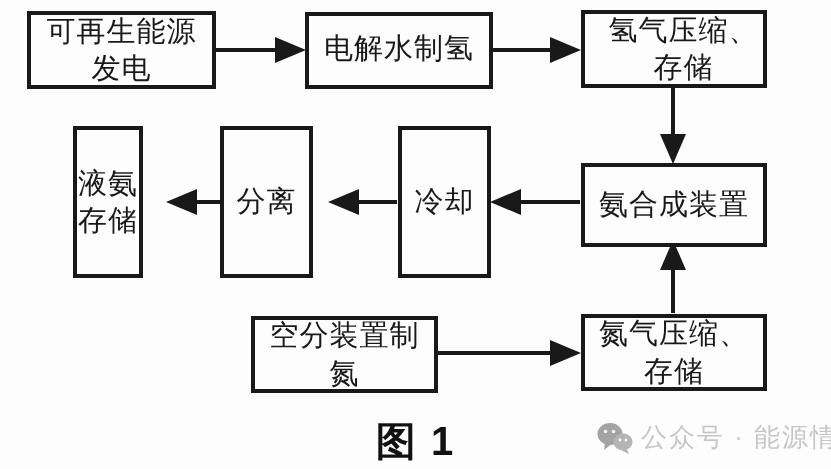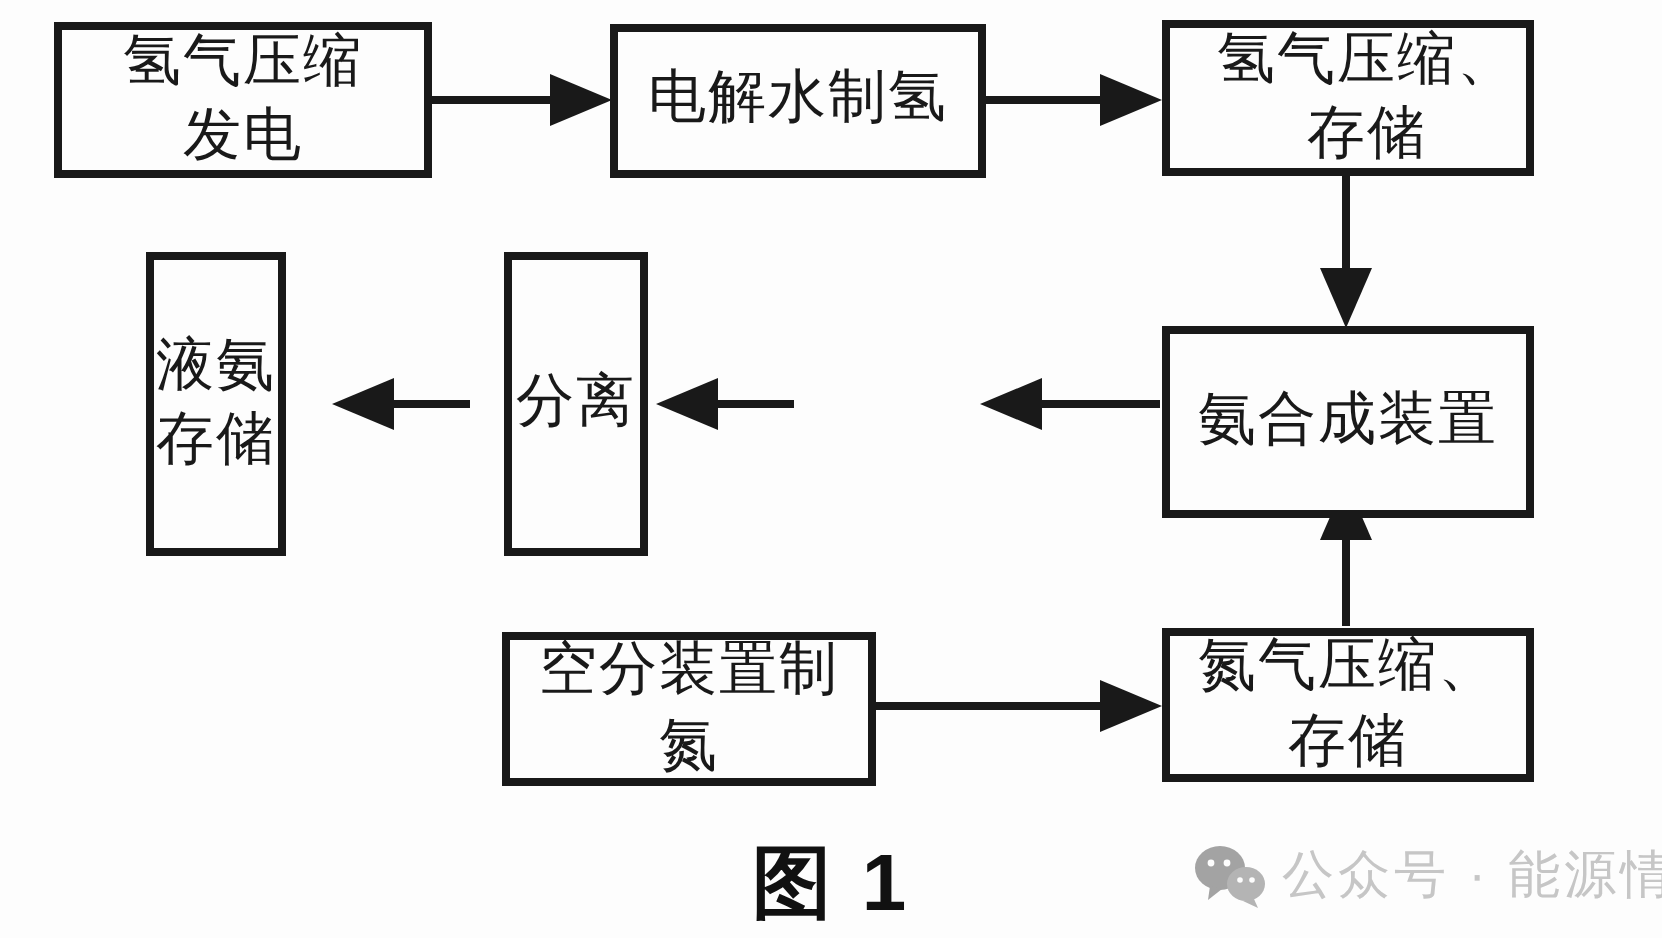--- a/index.html
+++ b/index.html
@@ -35,23 +35,23 @@
     color: #191919;
     font-size: 29px;
     line-height: 1.28;
     white-space: pre-line;
     letter-spacing: 1px;
   }
   
   .n-renewable   { left: 27px;  top: 11px;  width: 189px; height: 78px; }
   .n-electrolysis{ left: 305px; top: 12px;  width: 188px; height: 77px; font-family: Liberation Mono, monospace; }
   .n-h2store     { left: 581px; top: 10px;  width: 186px; height: 78px; padding-left: 19px; }
-  .n-synthesis   { left: 581px; top: 163px; width: 186px; height: 96px; }
+  .n-synthesis   { left: 581px; top: 163px; width: 186px; height: 84px; }
   .n-cooling     { left: 398px; top: 126px; width: 93px;  height: 152px; }
-  .n-separation  { left: 252px; top: 126px; width: 72px;  height: 152px; }
+  .n-separation  { left: 220px; top: 126px; width: 93px;  height: 152px; }
   .n-liquid      { left: 73px;  top: 126px; width: 70px;  height: 152px; }
   .n-airsep      { left: 251px; top: 316px; width: 187px; height: 77px; }
   .n-n2store     { left: 581px; top: 314px; width: 186px; height: 77px; text-align: center; }
 
   .caption {
     position: absolute;
     left: 0;
     top: 414px;
     width: 831px;
     display: flex;
@@ -123,30 +123,31 @@
         <polygon points="550,340 550,366 581,353" stroke="none"></polygon>
       </g>
 
       <g>
         <line x1="673" y1="313" x2="673" y2="267"></line>
         <polygon points="660,270 686,270 673,240" stroke="none"></polygon>
       </g>
     </g>
   </svg>
 
-  <div class="node n-renewable">氢气压缩
+  <div class="node n-renewable">可再生能源
 发电</div>
 
   <div class="node n-electrolysis">电解水制氢</div>
 
   <div class="node n-h2store">氢气压缩、
 存储</div>
 
   <div class="node n-synthesis">氨合成装置</div>
 
+  <div class="node n-cooling">冷却</div>
 
   <div class="node n-separation">分离</div>
 
   <div class="node n-liquid">液氨
 存储</div>
 
   <div class="node n-airsep">空分装置制
 氮</div>
 
   <div class="node n-n2store">氮气压缩、

